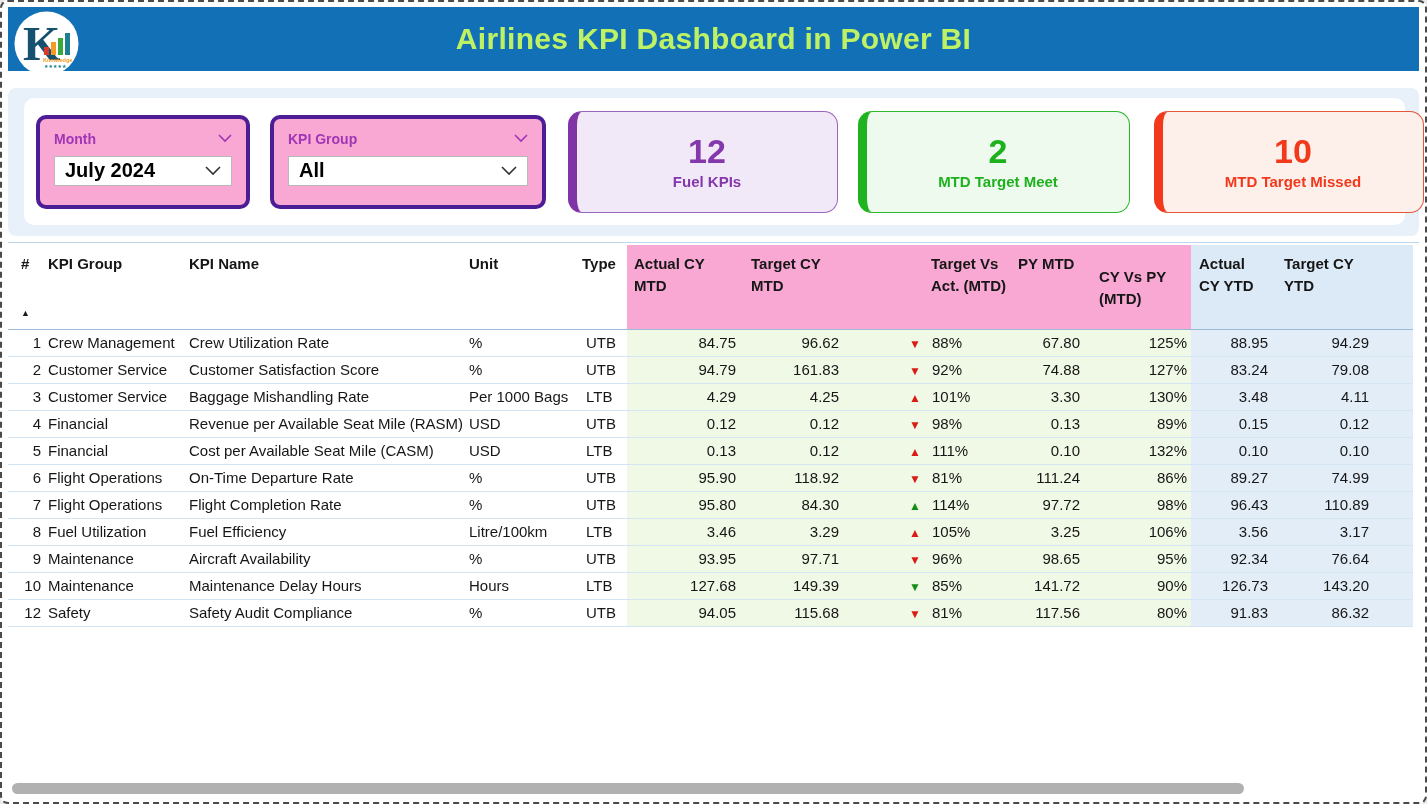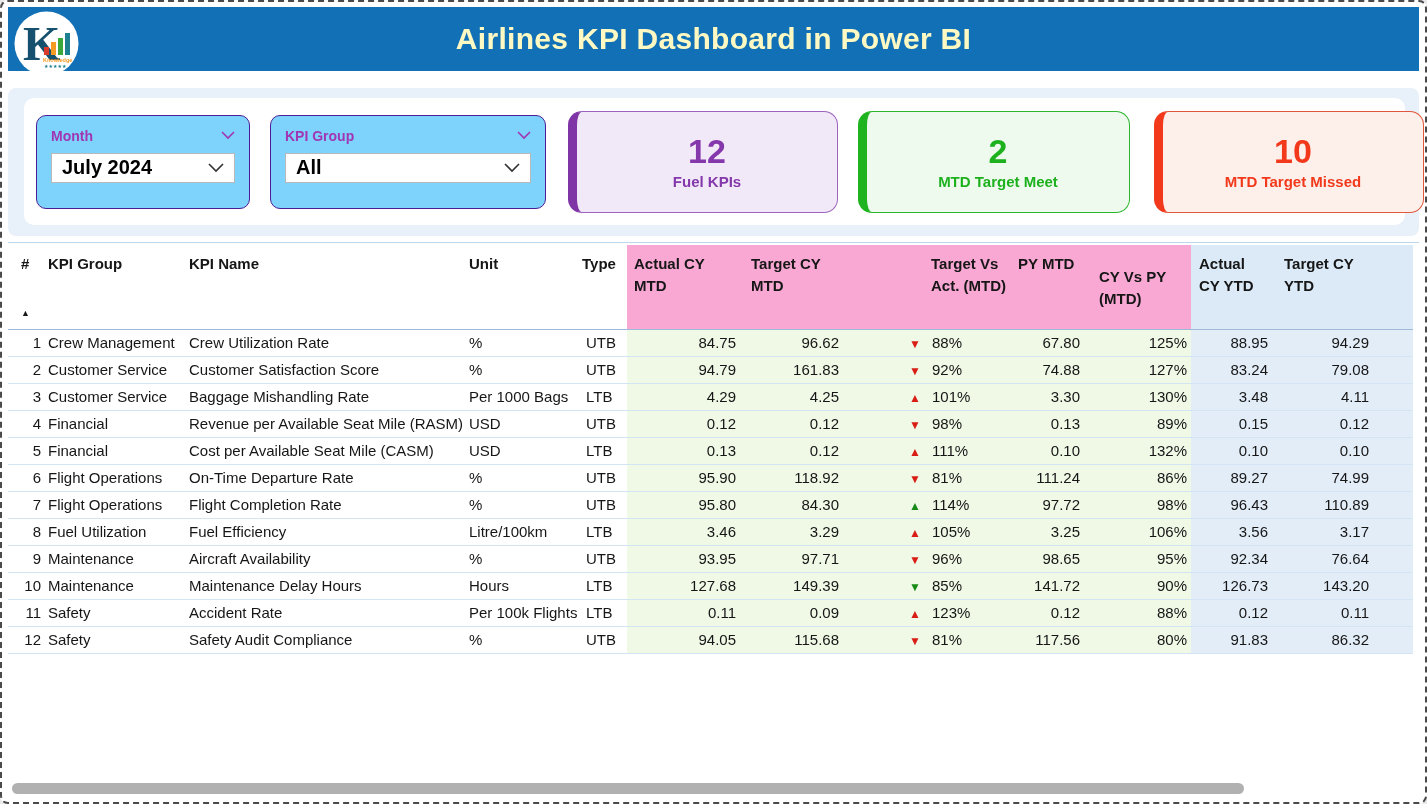--- a/index.html
+++ b/index.html
@@ -7,35 +7,35 @@
   .frame {
     position:relative; width:1427px; height:804px; background:#fff;
     border:2px dashed #4a4a4a; border-radius:8px; overflow:hidden;
     padding:4px 6px;
   }
   
   .titlebar {
     position:relative; height:64px; background:#1271b6; margin-top:1px;
   }
   .titlebar h1 {
-    color:#fef9c3; font-size:30px; font-weight:bold; text-align:center;
+    color:#bef264; font-size:30px; font-weight:bold; text-align:center;
     line-height:64px; letter-spacing:.3px;
   }
   .logo { position:absolute; left:5px; top:3px; width:67px; height:67px; }
   
   .filter-panel {
     margin-top:17px; background:#e8f1fa; border-radius:8px;
     height:148px; padding:10px 14px 11px 16px;
   }
   .filter-inner {
     background:#fff; border-radius:10px; height:100%;
     display:flex; align-items:center; gap:20px; padding:0 8px 0 12px;
   }
   .filter-card {
-    background:#7dd3fc; border:1px solid #4c1d95; border-radius:10px;
+    background:#f9a8d4; border:4px solid #4c1d95; border-radius:10px;
     height:94px; padding:12px 14px 0 14px; flex:0 0 auto;
   }
   .filter-card.month { width:214px; }
   .filter-card.group { width:276px; }
   .filter-label-row { display:flex; justify-content:space-between; align-items:center; }
   .filter-label { color:#a136b4; font-weight:bold; font-size:14px; }
   .filter-select {
     margin-top:9px; background:#fff; border:1px solid #b9b9b9; height:30px;
     display:flex; align-items:center; justify-content:space-between;
     padding:0 10px; font-weight:bold; font-size:20px; color:#000; cursor:pointer;
@@ -333,34 +333,20 @@
             <td class="c-text">LTB</td>
             <td class="num bg-green">127.68</td>
             <td class="num bg-green">149.39</td>
             <td class="c-tva bg-green"><span class="arrow green">▼</span><span>85%</span></td>
             <td class="num c-py bg-green">141.72</td>
             <td class="num c-cvp bg-green">90%</td>
             <td class="num bg-blue">126.73</td>
             <td class="num c-last bg-blue">143.20</td>
           </tr>
           <tr>
-            <td class="c-num">11</td>
-            <td class="c-text">Safety</td>
-            <td class="c-text">Accident Rate</td>
-            <td class="c-text">Per 100k Flights</td>
-            <td class="c-text">LTB</td>
-            <td class="num bg-green">0.11</td>
-            <td class="num bg-green">0.09</td>
-            <td class="c-tva bg-green"><span class="arrow red">▲</span><span>123%</span></td>
-            <td class="num c-py bg-green">0.12</td>
-            <td class="num c-cvp bg-green">88%</td>
-            <td class="num bg-blue">0.12</td>
-            <td class="num c-last bg-blue">0.11</td>
-          </tr>
-          <tr>
             <td class="c-num">12</td>
             <td class="c-text">Safety</td>
             <td class="c-text">Safety Audit Compliance</td>
             <td class="c-text">%</td>
             <td class="c-text">UTB</td>
             <td class="num bg-green">94.05</td>
             <td class="num bg-green">115.68</td>
             <td class="c-tva bg-green"><span class="arrow red">▼</span><span>81%</span></td>
             <td class="num c-py bg-green">117.56</td>
             <td class="num c-cvp bg-green">80%</td>

